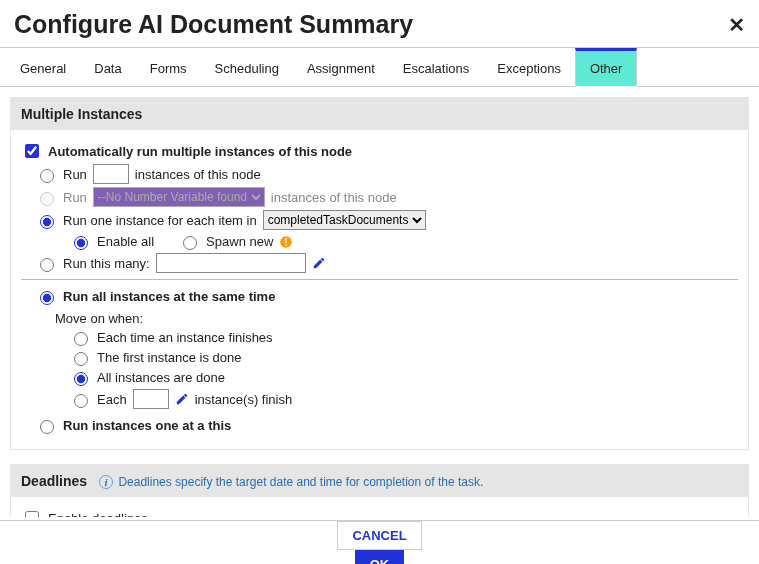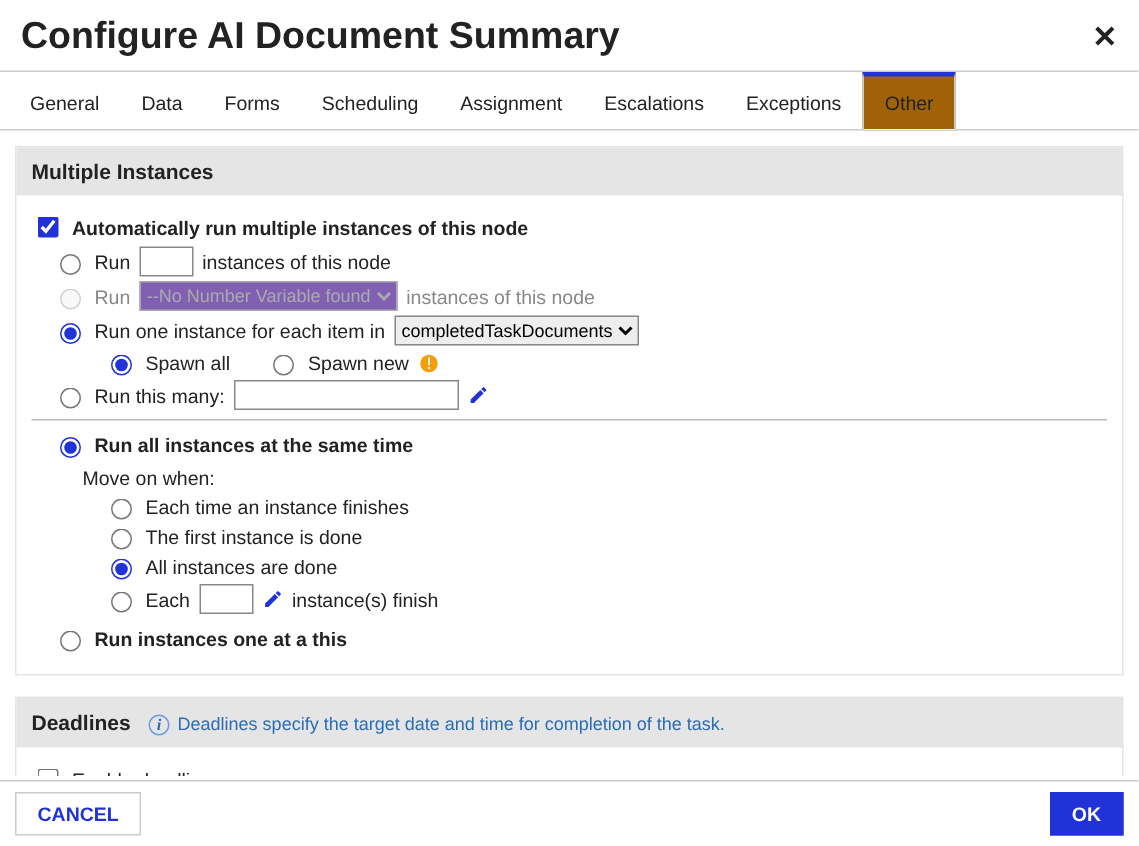--- a/index.html
+++ b/index.html
@@ -3,21 +3,21 @@
 <meta charset="utf-8">
 <style>
   * { box-sizing: border-box; }
   html, body { margin:0; padding:0; font-family: Arial, Helvetica, sans-serif; font-size:13px; color:#222; }
   .window { width:759px; height:564px; background:#fff; position:relative; }
   .titlebar { display:flex; align-items:center; justify-content:space-between; padding:10px 14px 8px 14px; }
   .title { font-size:25px; font-weight:700; }
   .close-x { font-size:20px; font-weight:700; cursor:pointer; line-height:1; }
   .tabs-row { border-top:1px solid #ccc; border-bottom:1px solid #ccc; display:flex; align-items:flex-end; padding:0 6px; }
   .tab { padding:10px 14px 10px 14px; cursor:pointer; color:#222; }
-  .tab.active { border:1px solid #ccc; border-bottom:1px solid #fff; border-top:3px solid #2032d8; margin-bottom:-1px; background:#a16207; }
+  .tab.active { border:1px solid #ccc; border-bottom:1px solid #fff; border-top:3px solid #2032d8; margin-bottom:-1px; background:#5eead4; }
   .scroll-area { height:430px; overflow-y:scroll; padding:4px 6px 10px 6px; background:#fff; }
   .panel { border:1px solid #e5e5e5; margin:6px 4px 14px 4px; }
   .panel-header { background:#e5e5e5; padding:8px 10px; font-weight:700; font-size:14px; }
   .panel-header .hint { font-weight:400; font-size:12px; color:#2a6db5; margin-left:8px; }
   .info-icon { display:inline-block; width:14px; height:14px; border-radius:50%; border:1px solid #6a9de0; color:#2a6db5; font-style:italic; font-family:Georgia,serif; font-size:11px; line-height:13px; text-align:center; font-weight:700; margin-right:2px; }
   .panel-body { padding:8px 10px 12px 10px; }
   .row { display:flex; align-items:center; gap:6px; margin:3px 0; }
   .indent1 { margin-left:14px; }
   .indent2 { margin-left:34px; }
   .indent3 { margin-left:48px; }
@@ -25,21 +25,21 @@
   .radio2 { width:14px; height:14px; accent-color:#2032d8; }
   label.bold { font-weight:700; }
   input.txt { border:1px solid #888; height:20px; padding:0 4px; font-size:12px; }
   .w40 { width:36px; }
   .w150 { width:150px; }
   select.sel { border:1px solid #888; height:20px; font-size:12px; background:#eee; }
   .sel.disabled { color:#888; background:#4c1d95; }
   .edit-icon svg { width:14px; height:14px; display:block; }
   .warn-icon svg { width:14px; height:14px; display:block; }
   .divider { border:none; border-top:1px solid #bbb; margin:6px 0 8px 0; }
-  .footer { position:absolute; bottom:0; left:0; right:0; height:44px; border-top:1px solid #ccc; display:flex; align-items:center; justify-content:space-between; padding:0 10px; background:#fff; }
+  .footer { position:absolute; bottom:0; left:0; right:0; height:44px; border-top:1px solid #ccc; display:flex; align-items:center; justify-content:space-between; padding:0 10px; background:#fff;flex-direction:column; }
   .btn { padding:6px 14px; font-weight:700; cursor:pointer; font-size:13px; }
   .btn-cancel { background:#fff; color:#2032d8; border:1px solid #ccc; }
   .btn-ok { background:#2032d8; color:#fff; border:1px solid #2032d8; }
   
   .scroll-area::-webkit-scrollbar { width:14px; }
   .scroll-area::-webkit-scrollbar-thumb { background:#c7c7c7; border-radius:3px; }
   .scroll-area::-webkit-scrollbar-track { background:#f4f4f4; }
   .disabled-text { color:#888; }
 </style>
 </head>
@@ -93,21 +93,21 @@
         <div class="row indent1">
           <input type="radio" name="runmode" class="radio" checked="" style="">
           <span>Run one instance for each item in</span>
           <select class="sel">
             <option>completedTaskDocuments</option>
           </select>
         </div>
 
         <div class="row indent3">
           <input type="radio" name="spawn" class="radio2" checked="" style="">
-          <span>Spawn all</span>
+          <span>Enable all</span>
           <span style="width:12px"></span>
           <input type="radio" name="spawn" class="radio2" style="">
           <span>Spawn new</span>
           <span class="warn-icon">
             <svg viewBox="0 0 24 24">
                 <circle cx="12" cy="12" r="10" fill="#f59e0b"></circle>
                 <rect x="11" y="5" width="2" height="9" fill="#fff"></rect>
                 <rect x="11" y="16" width="2" height="2.5" fill="#fff"></rect>
               </svg>
           </span>

